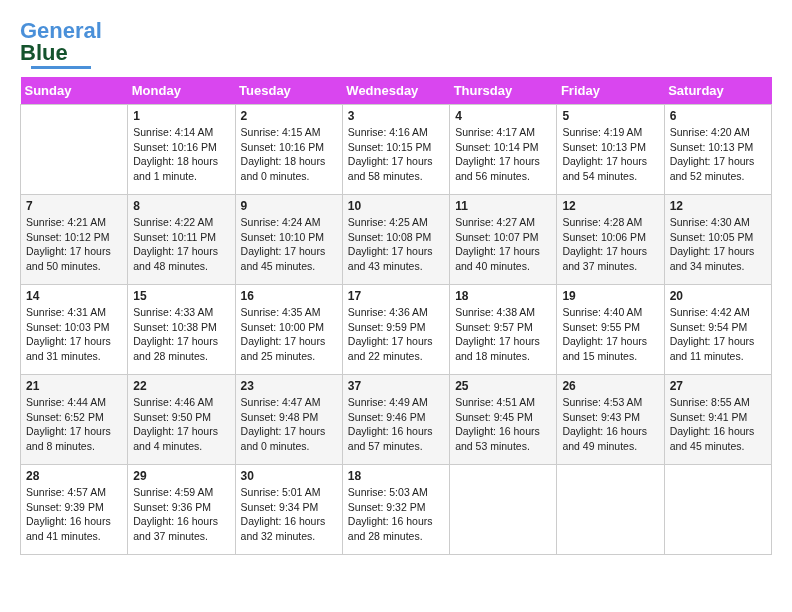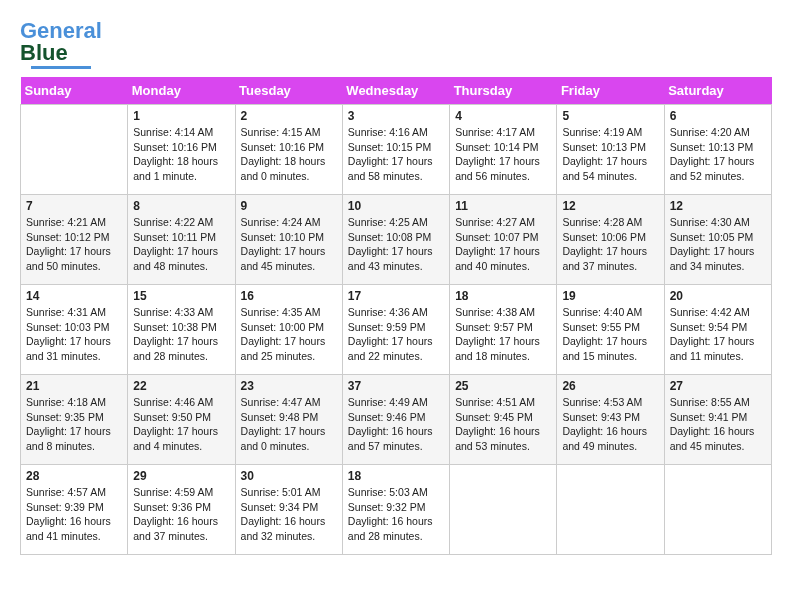--- a/index.html
+++ b/index.html
@@ -261,22 +261,22 @@
           <span class="day-num">20</span>
           <div class="cell-text">Sunrise: 4:42 AM</div>
           <div class="cell-text">Sunset: 9:54 PM</div>
           <div class="cell-text">Daylight: 17 hours</div>
           <div class="cell-text">and 11 minutes.</div>
         </td>
       </tr>
       <tr>
         <td>
           <span class="day-num">21</span>
-          <div class="cell-text">Sunrise: 4:18 AM</div>
-          <div class="cell-text">Sunset: 9:35 PM</div>
+          <div class="cell-text">Sunrise: 4:44 AM</div>
+          <div class="cell-text">Sunset: 6:52 PM</div>
           <div class="cell-text">Daylight: 17 hours</div>
           <div class="cell-text">and 8 minutes.</div>
         </td>
         <td>
           <span class="day-num">22</span>
           <div class="cell-text">Sunrise: 4:46 AM</div>
           <div class="cell-text">Sunset: 9:50 PM</div>
           <div class="cell-text">Daylight: 17 hours</div>
           <div class="cell-text">and 4 minutes.</div>
         </td>

